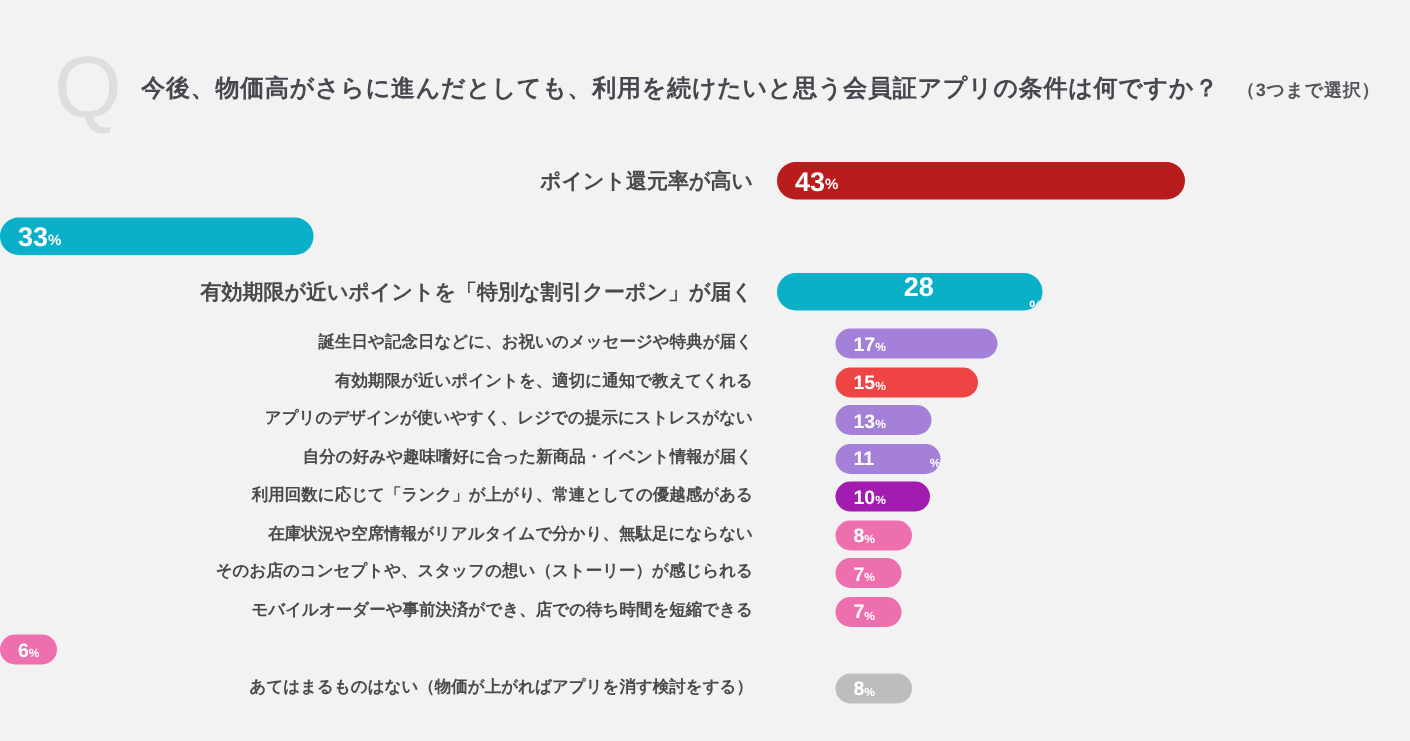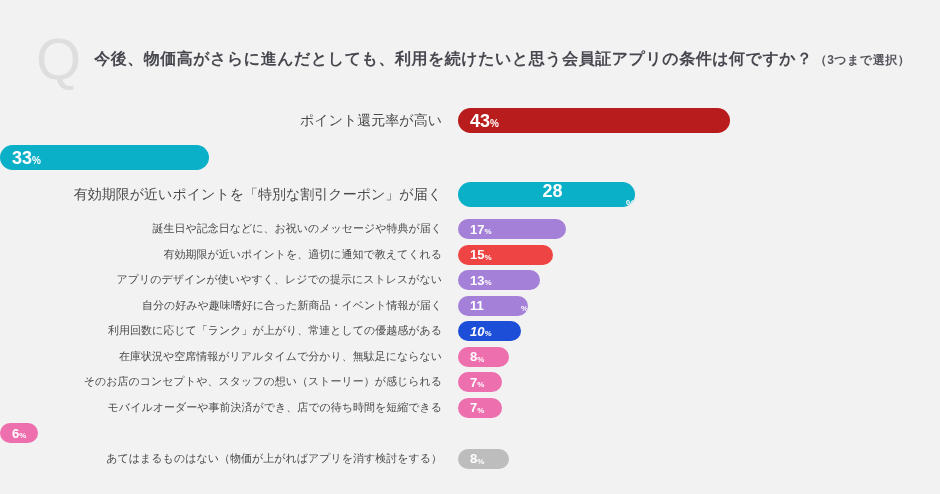--- a/index.html
+++ b/index.html
@@ -34,42 +34,42 @@
     margin-left:14px;
     font-size:16px;
     font-weight:bold;
     color:#47474f;
     letter-spacing:0.5px;
   }
   .q-note {
     font-size:12px;
     font-weight:bold;
     color:#55555c;
-    margin-left:2px;
+    margin-left:12px;
   }
   
   .chart {
     position:absolute;
     left:0;
     top:108px;
     width:940px;
   }
   .row {
     display:flex;
     align-items:center;
   }
   .row.large { height:25px; margin-bottom:12px; }
-  .row.small { height:20px; margin-bottom:5.5px; }
+  .row.small { height:20px; margin-bottom:5.5px;gap:39px; }
   .row.first-small { margin-top:12px; }
   .row-label {
-    width:458px;
+    width:518px;
     padding-right:16px;
     text-align:right;
     color:#4a4a4a;
-    font-weight:normal;
+    font-weight:bold;
     line-height:1.25;
     white-space:nowrap;
   }
   .row.large .row-label { font-size:14px; }
   .row.small .row-label { font-size:11px; }
   .bar {
     height:100%;
     border-radius:999px;
     display:flex;
     align-items:center;
@@ -124,35 +124,35 @@
       </div>
       <div class="row small">
         <div class="row-label">有効期限が近いポイントを、適切に通知で教えてくれる</div>
         <div class="bar" style="width: 95px; background: #ef4444;">
           <span class="num">15</span>
           <span class="pct">%</span>
         </div>
       </div>
       <div class="row small">
         <div class="row-label">アプリのデザインが使いやすく、レジでの提示にストレスがない</div>
-        <div class="bar" style="width: 82px; background: rgb(165, 128, 216);">
+        <div class="bar" style="width: 64px; background: rgb(165, 128, 216);">
           <span class="num">13</span>
           <span class="pct">%</span>
         </div>
       </div>
       <div class="row small">
         <div class="row-label">自分の好みや趣味嗜好に合った新商品・イベント情報が届く</div>
         <div class="bar" style="width: 70px; background: rgb(165, 128, 216); justify-content: space-between;">
           <span class="num">11</span>
           <span class="pct">%</span>
         </div>
       </div>
       <div class="row small">
         <div class="row-label">利用回数に応じて「ランク」が上がり、常連としての優越感がある</div>
-        <div class="bar" style="width: 63px; background: #1d4ed8; font-style: italic;">
+        <div class="bar" style="width: 63px; background: #a21caf;">
           <span class="num">10</span>
           <span class="pct">%</span>
         </div>
       </div>
       <div class="row small">
         <div class="row-label">在庫状況や空席情報がリアルタイムで分かり、無駄足にならない</div>
         <div class="bar" style="width: 51px; background: rgb(238, 111, 174);">
           <span class="num">8</span>
           <span class="pct">%</span>
         </div>

